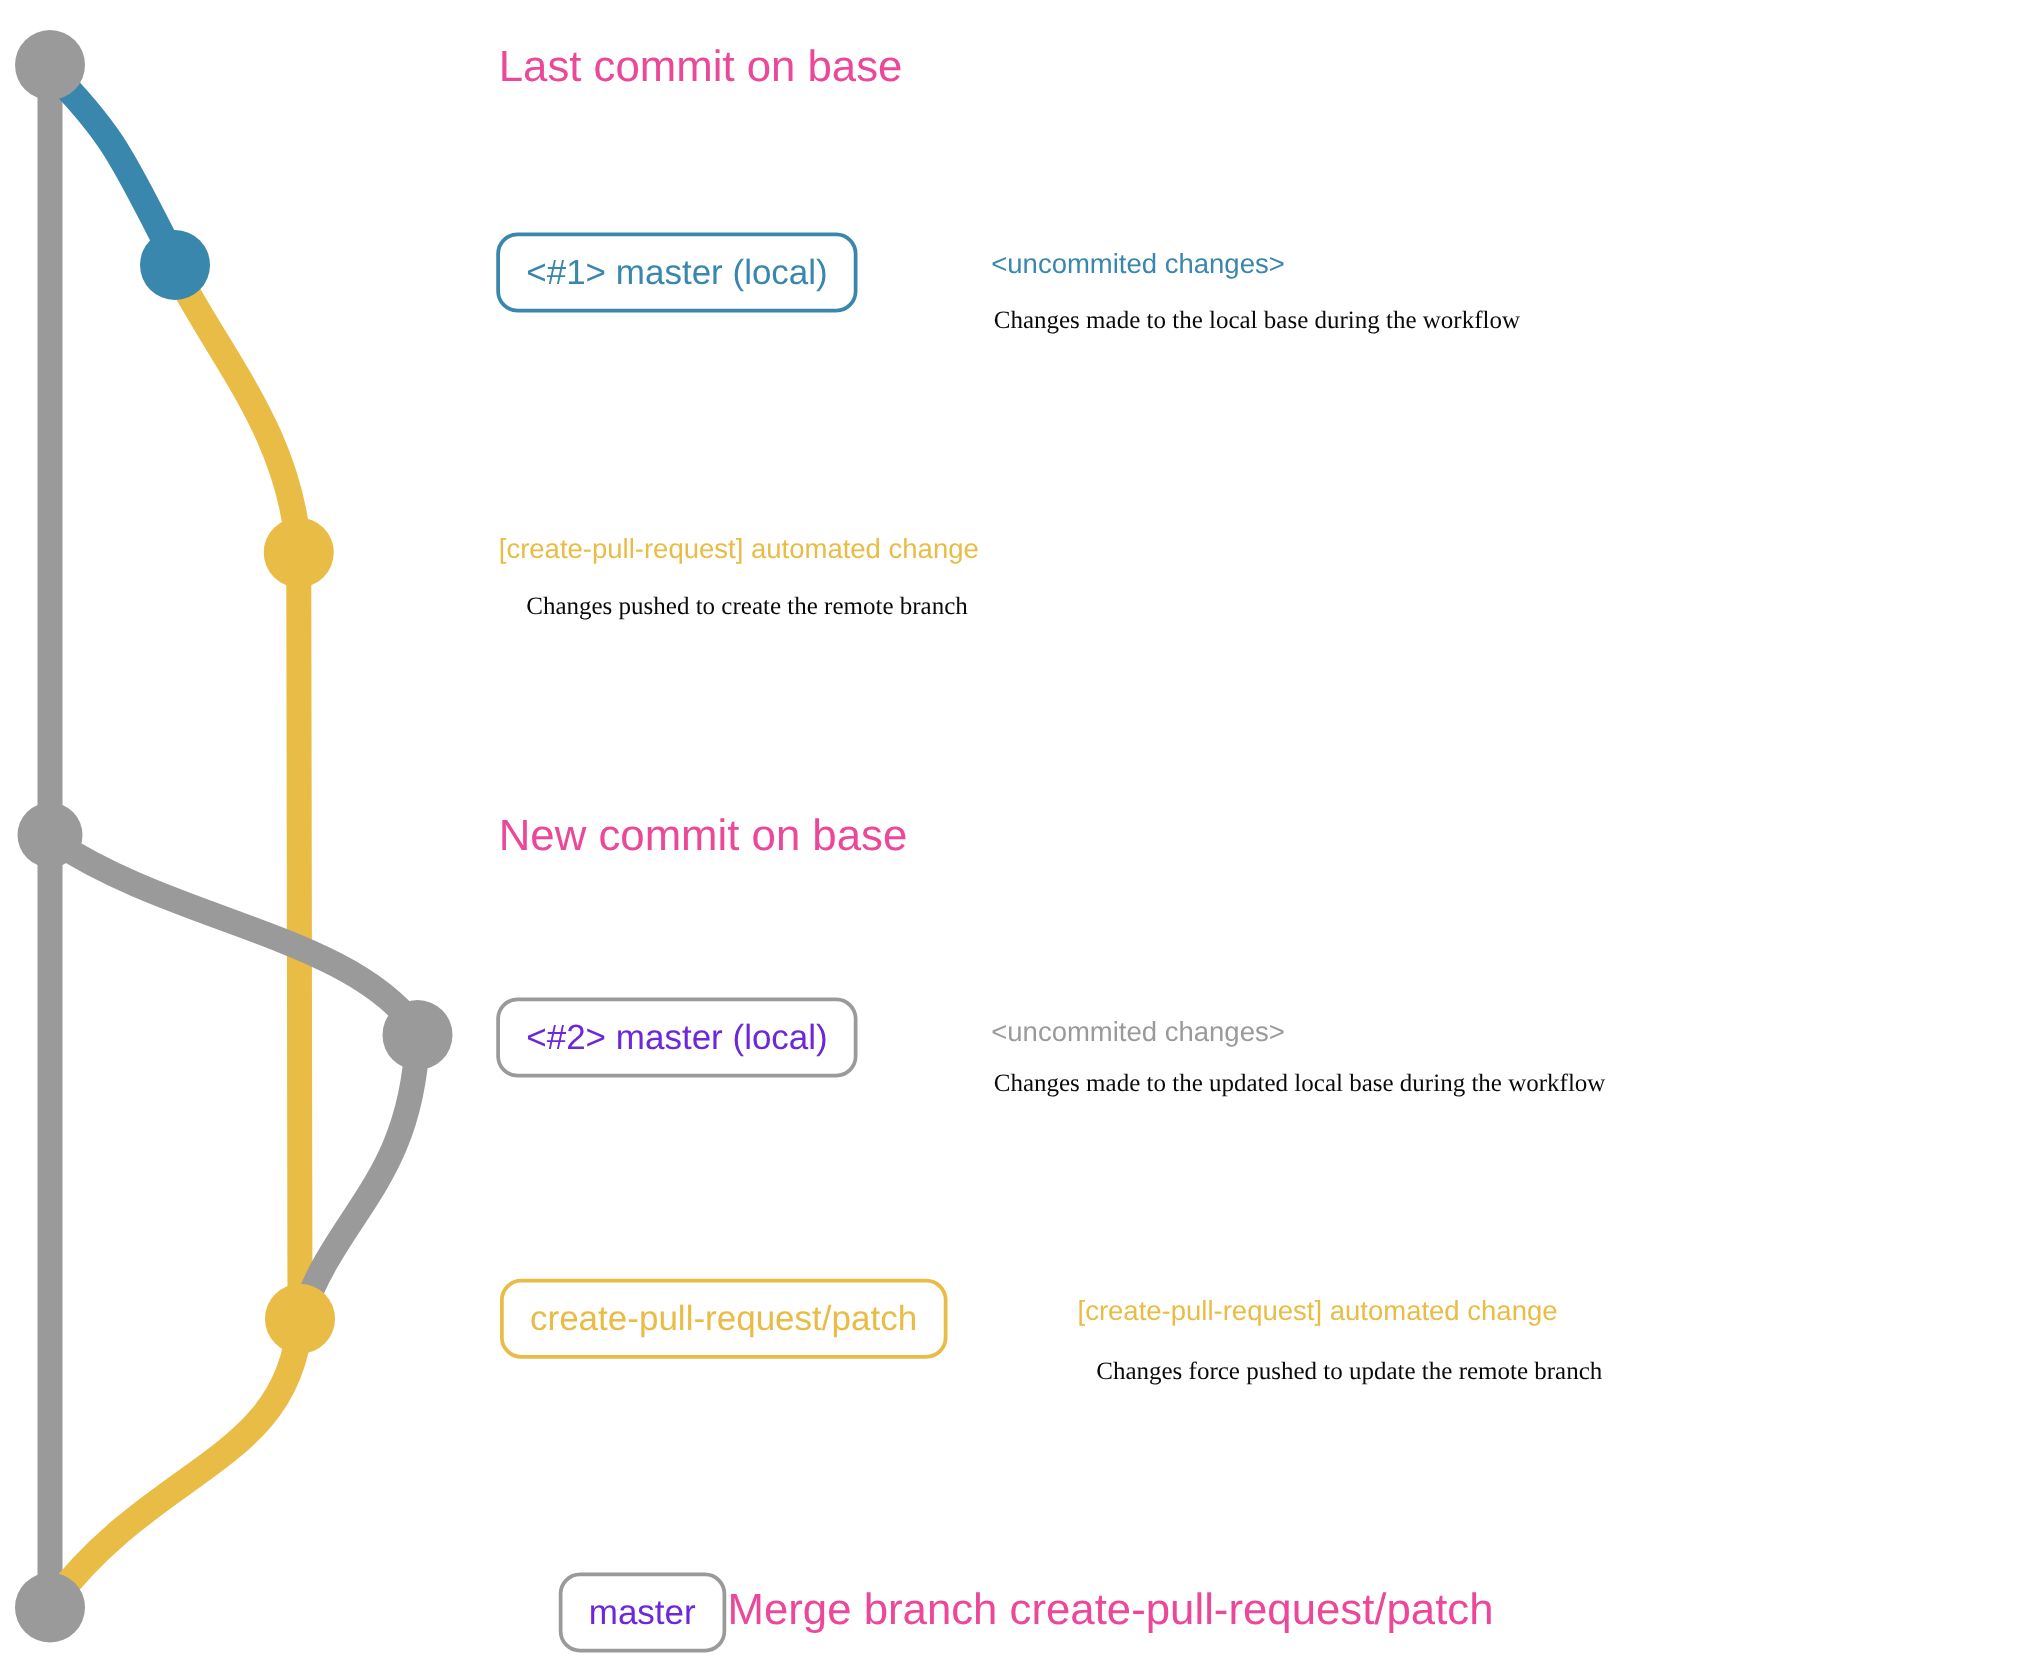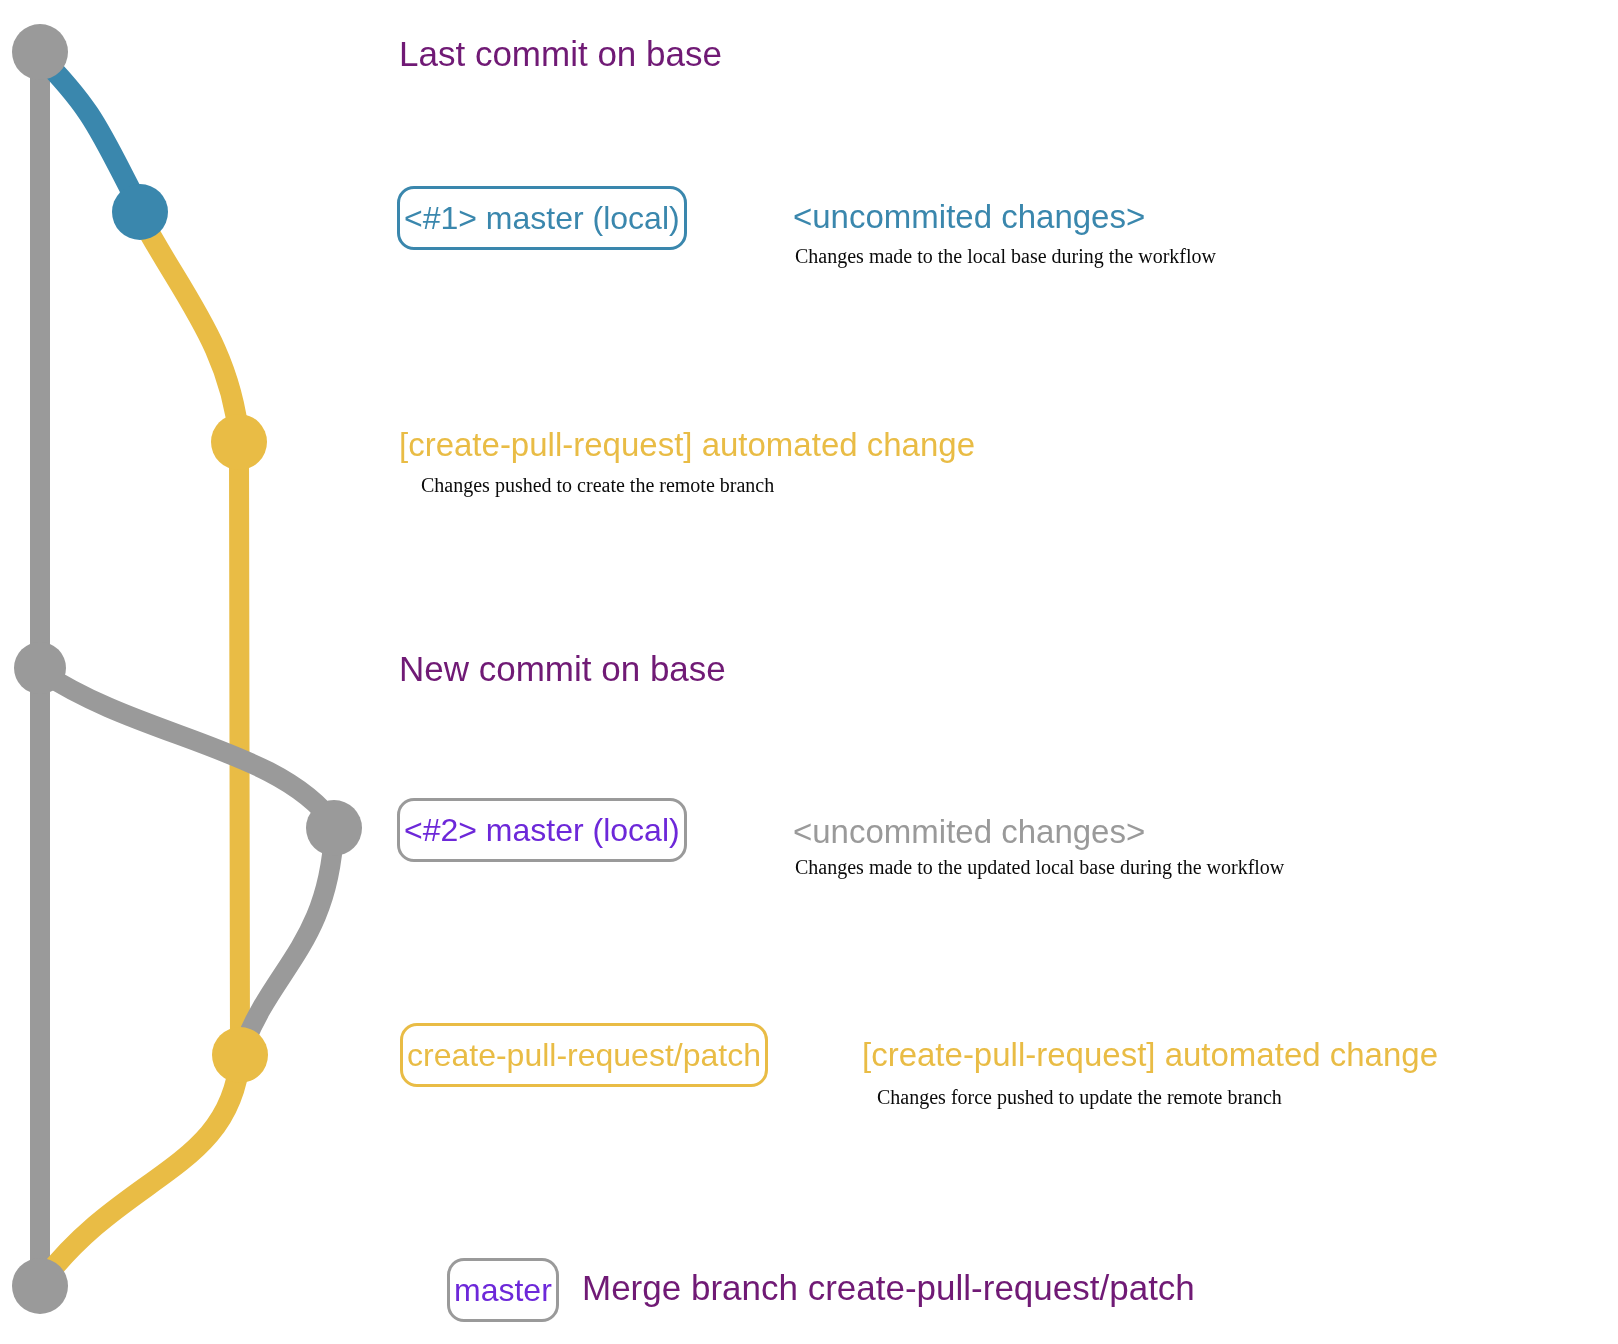--- a/index.html
+++ b/index.html
@@ -8,29 +8,29 @@
     width:1618px;
     height:1344px;
     background:#ffffff;
     overflow:hidden;
     font-family:"Liberation Sans",sans-serif;
   }
   .graph{position:absolute;left:0;top:0;}
   .abs{position:absolute;white-space:nowrap;}
   .sans{font-family:"Liberation Sans",sans-serif;}
   .serif{font-family:"Liberation Serif",serif;color:#0a0a0a;font-size:20px;line-height:1.15;}
-  .row-label{font-size:35px;color:#701a75;line-height:1.2;}
-  .note{font-size:33px;line-height:1.15;}
+  .row-label{font-size:35px;color:#ec4899;line-height:1.2;}
+  .note{font-size:22px;line-height:1.15;}
   .note.blue{color:#3a87ad;}
   .note.gray{color:#9a9a9a;}
   .note.yellow{color:#e9bc45;}
   .badge{
     display:inline-flex;align-items:center;justify-content:center;
-    height:58px;padding:0 4px;border-radius:17px;
-    font-size:32px;background:#ffffff;box-sizing:content-box;
+    height:58px;padding:0 21px;border-radius:17px;
+    font-size:28px;background:#ffffff;box-sizing:content-box;
   }
   .badge.blue{border:3px solid #3a87ad;color:#3a87ad;}
   .badge.gray{border:3px solid #9a9a9a;color:#6d28d9;}
   .badge.yellow{border:3px solid #e9bc45;color:#e9bc45;}
 </style>
 </head>
 <body>
 
 <div class="stage">
 

